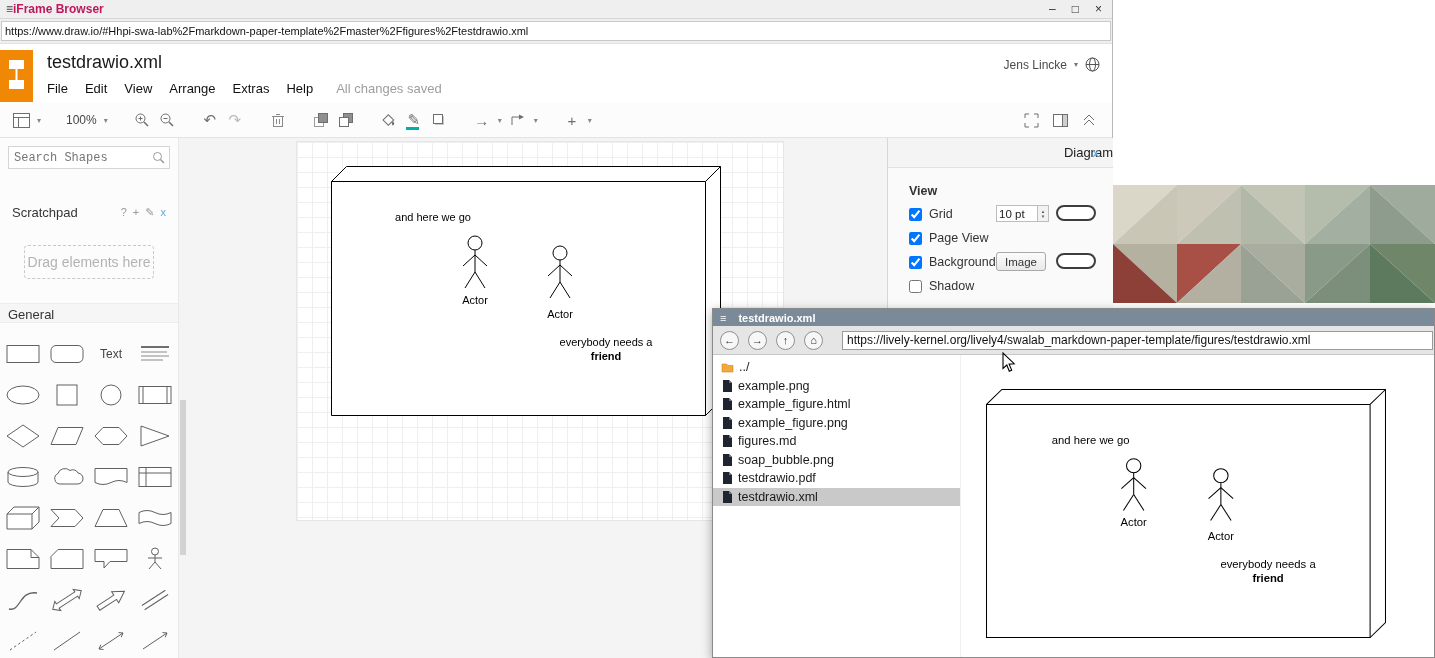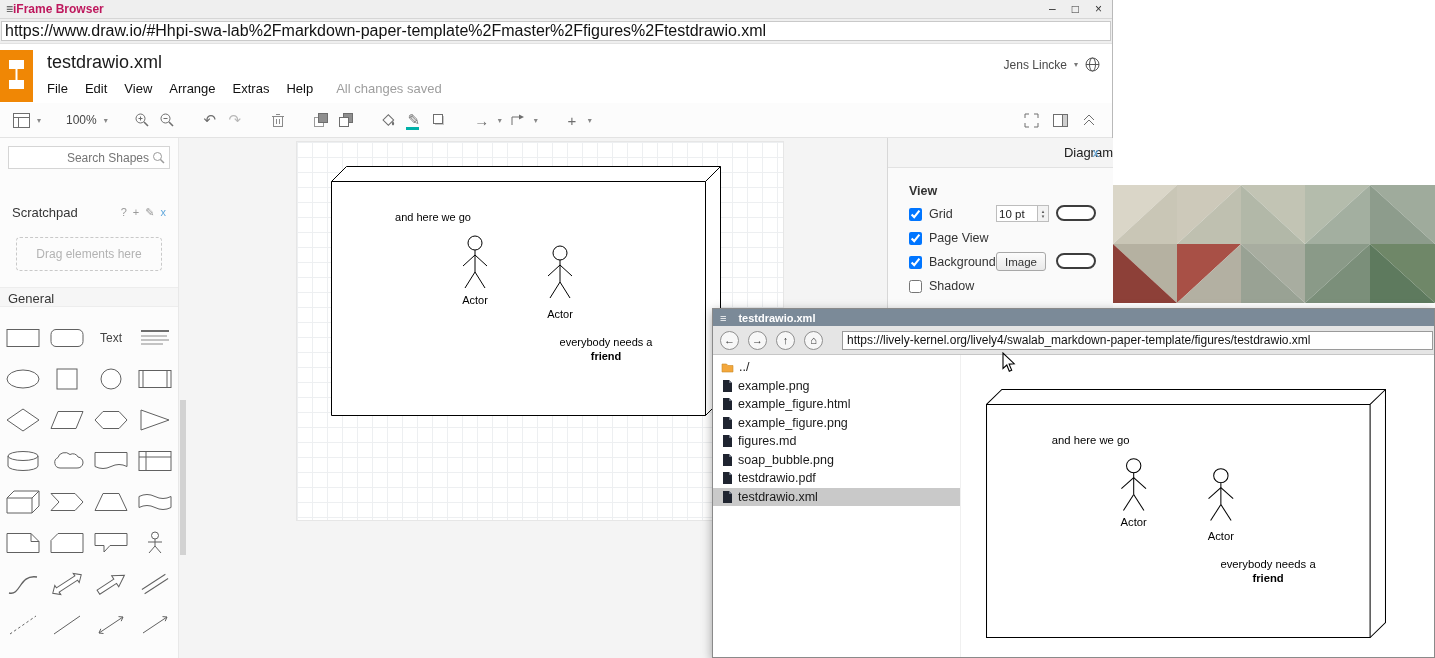--- a/index.html
+++ b/index.html
@@ -12,21 +12,21 @@
   .titlebar { height:19px; background:#efefef; border-bottom:1px solid #d6d6d6;
     display:flex; align-items:center; }
   .tb-burger { margin-left:6px; font-size:12px; color:#444; cursor:default; }
   .tb-title { font-size:12px; font-weight:bold; color:#be185d; }
   .win-controls { margin-left:auto; margin-right:10px; display:flex; gap:16px;
     font-size:12px; color:#333; }
   .win-controls span { cursor:default; }
   .urlbar { height:25px; background:#efefef; border-bottom:1px solid #e2e2e2;
     display:flex; align-items:center; padding:0 1px; }
   .url-input { flex:1; height:20px; border:1px solid #c9c9c9; background:#fff;
-    font-size:16px; padding:0 3px; color:#111; font-family:inherit; }
+    font-size:11px; padding:0 3px; color:#111; font-family:inherit; }
 
   
   .drawio-header { position:relative; height:59px; background:#fff; }
   .logo { position:absolute; left:0; top:6px; width:33px; height:52px; background:#F08705; }
   .doc-title { position:absolute; left:47px; top:8px; font-size:18px; color:#1a1a1a; }
   .menubar { position:absolute; left:47px; top:37px; display:flex; align-items:center;
     gap:17px; font-size:13px; color:#111; }
   .menu-item { cursor:default; }
   .save-status { color:#9e9e9e; margin-left:6px; }
   .user-area { position:absolute; right:12px; top:13px; display:flex; align-items:center;
@@ -43,28 +43,28 @@
   .zoom-label { font-size:12px; color:#444; }
   .sp { width:11px; }
   .pencil-wrap { position:relative; display:inline-flex; }
   .teal-bar { position:absolute; left:1px; bottom:-1px; width:13px; height:3px; background:#00b0a8; }
   .tb-right { margin-left:auto; margin-right:14px; display:flex; gap:11px; align-items:center; }
 
   
   .sidebar { position:absolute; left:0; top:138px; width:178px; bottom:0; background:#fcfcfc; }
   .search-box { position:relative; margin:8px 8px 0 8px; }
   .search-input { width:162px; height:23px; border:1px solid #d5d5d5; background:#fff;
-    font-size:12px; padding:0 20px 0 5px; color:#333; font-family:Liberation Sans, sans-serif;text-align:right; }
+    font-size:12px; padding:0 20px 0 5px; color:#333; font-family:Liberation Mono, monospace; }
   .search-icon { position:absolute; right:5px; top:5px; }
   .scratchpad-head { margin-top:34px; height:18px; display:flex; align-items:center;
     padding:0 12px; font-size:13px; color:#353535; }
   .sp-icons { margin-left:auto; display:flex; gap:6px; font-size:11px; color:#9a9a9a; align-items:center; }
   .sp-icons .blue { color:#62a8dc; }
-  .drop-area { margin:16px; height:34px; border:1px dashed #c9c9c9; border-radius:4px;
-    display:flex; align-items:center; justify-content:center; color:#b3b3b3; font-size:12px; }
+  .drop-area { margin:24px; height:34px; border:1px dashed #c9c9c9; border-radius:4px;
+    display:flex; align-items:center; justify-content:center; color:#b3b3b3; font-size:14px; }
   .section-head { margin-top:16px; height:20px; background:#f6f6f6;
     border-top:1px solid #ededed; border-bottom:1px solid #ededed;
     display:flex; align-items:flex-end; padding-left:8px; font-size:13px; color:#353535; }
   .shape-grid { display:grid; grid-template-columns:repeat(4,44px); padding-top:10px; padding-left:1px; }
   .shape-cell { width:44px; height:41px; display:flex; align-items:center; justify-content:center; cursor:default; }
   .shape-text-label { font-size:12px; color:#444; }
   .sidebar-scroll { position:absolute; left:178px; top:138px; width:9px; bottom:0;
     background:#f4f4f4; border-left:1px solid #e8e8e8; }
   .scroll-thumb { position:absolute; left:1px; top:262px; width:6px; height:155px; background:#d2d2d2; }
   .collapse-handle { position:absolute; left:187px; top:287px; width:9px; height:28px;

